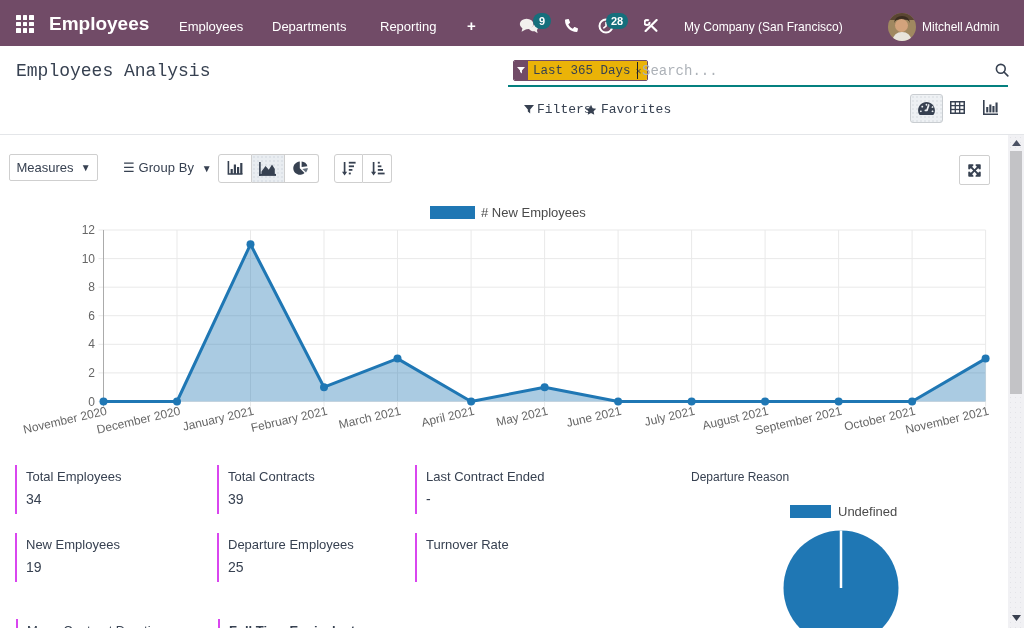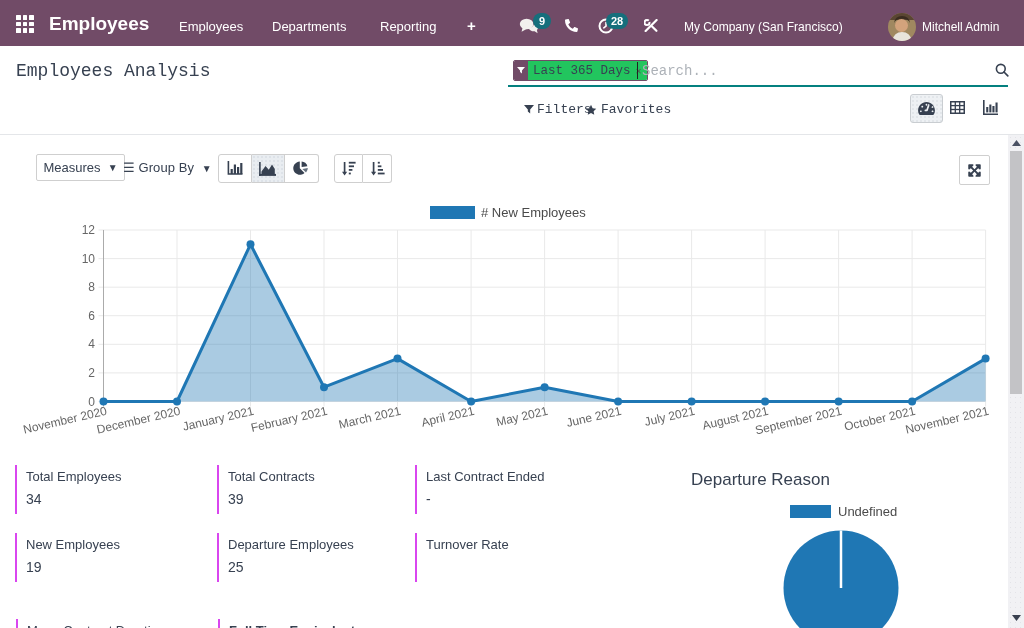--- a/index.html
+++ b/index.html
@@ -16,21 +16,21 @@
 .badge { position:absolute; background:#156f7c; color:#fff; font-size:11px; font-weight:700;
   border-radius:8.5px; height:16px; line-height:16px; text-align:center; }
 .hdrtxt { position:absolute; top:20px; color:#fff; font-size:12px; font-weight:500; }
 
 #cp { position:absolute; left:0; top:46px; width:1024px; height:89px; background:#fff;
   border-bottom:1px solid #e4e6e9;font-family:Liberation Mono, monospace; }
 #bctitle { position:absolute; left:16px; top:15px; font-size:18px; color:#374151; }
 #facet { position:absolute; left:513px; top:14px; height:21px; display:flex;
   border:1px solid #714B67; border-radius:2px; overflow:hidden; }
 #facet .fic { width:14px; background:#714B67; display:flex; align-items:center; justify-content:center; }
-#facet .flb { background:#22c55e; display:flex; align-items:center; padding:0 5px 0 5px;
+#facet .flb { background:#eab308; display:flex; align-items:center; padding:0 5px 0 5px;
   font-size:12.5px; color:#374151; }
 #facet .fx { font-size:10px; color:#555; margin-left:5px; font-weight:700; }
 #cursor { position:absolute; left:637px; top:16px; width:1px; height:17px; background:#222; }
 #searchph { position:absolute; left:642px; top:17px; font-size:14px; color:#adb2b8; }
 #sline { position:absolute; left:508px; top:39px; width:500px; height:2px; background:#04807f; }
 .r2txt { position:absolute; top:56px; font-size:13px; font-weight:500; color:#374151; }
 #vswitch { position:absolute; left:910px; top:48px; width:33px; height:29px;
   background:#eef1f4; background-image:radial-gradient(#e2e6ea 0.8px, transparent 0.9px); background-size:4px 4px;
   border:1px solid #c9cdd1; border-radius:3px; }
 
@@ -160,21 +160,21 @@
 
   <svg class="abs" style="left:983px; top:54px;" width="15" height="15" viewBox="0 0 15 15">
     <path d="M0.8 0 V14.2 H15" fill="none" stroke="#374151" stroke-width="1.6"></path>
     <rect x="3.2" y="7" width="2.1" height="5.4" fill="#374151"></rect>
     <rect x="6.3" y="4.5" width="2.1" height="7.9" fill="#374151"></rect>
     <rect x="9.4" y="6" width="2.1" height="6.4" fill="#374151"></rect>
     <rect x="12.5" y="2.5" width="2.1" height="9.9" fill="#374151"></rect>
   </svg>
 </div>
 
-<div class="btn" style="left:36px; top:154px; width:89px; height:27px;">Measures&nbsp;&nbsp;<span style="font-size:10px;">▼</span></div>
+<div class="btn" style="left:9px; top:154px; width:89px; height:27px;">Measures&nbsp;&nbsp;<span style="font-size:10px;">▼</span></div>
 <div class="abs" style="left:123px; top:160px; font-size:13px; color:#374151; font-weight:500; letter-spacing:0.1px;">
   <span style="font-weight:400;">☰</span>&nbsp;Group By&nbsp;&nbsp;<span style="font-size:10px;">▼</span>
 </div>
 
 <div class="grp" style="left:218px; top:154px;">
   <div class="gb">
     <svg width="16" height="15" viewBox="0 0 16 15">
       <path d="M1.4 0 V13 H15.5" fill="none" stroke="#374151" stroke-width="1.6"></path>
       <rect x="3.6" y="8" width="2.2" height="5" fill="#374151"></rect>
       <rect x="6.8" y="3.5" width="2.2" height="9.5" fill="#374151"></rect>
@@ -326,21 +326,21 @@
 <div class="kpi" style="left:415px; top:533px; width:190px; height:49px;">
   <div class="t">Turnover Rate</div>
 </div>
 <div class="kpi" style="left:16px; top:619px; width:190px; height:9px; overflow:hidden;">
   <div class="t">Mean Contract Duration</div>
 </div>
 <div class="kpi" style="left:218px; top:619px; width:190px; height:9px; overflow:hidden;">
   <div class="t" style="font-weight:700;">Full Time Equivalent</div>
 </div>
 
-<div class="abs" style="left:691px; top:470px; font-size:17px; color:#374151;">Departure Reason</div>
+<div class="abs" style="left:691px; top:470px; font-size:12px; color:#374151;">Departure Reason</div>
 <svg class="abs" style="left:780px; top:500px;" width="125" height="128" viewBox="0 0 125 128">
   <rect x="10" y="5" width="41" height="13" fill="#1f77b4"></rect>
   <text x="58" y="16" font-size="13" fill="#4a4a4a">Undefined</text>
   <circle cx="61" cy="88" r="57.5" fill="#1f77b4"></circle>
   <line x1="61" y1="30.5" x2="61" y2="88" stroke="#fff" stroke-width="2.5"></line>
 </svg>
 
 <div id="sbar">
   <svg class="abs" style="left:4px; top:5px;" width="9" height="6" viewBox="0 0 9 6">
       <path d="M4.5 0 L9 6 H0 Z" fill="#4a5163"></path>

